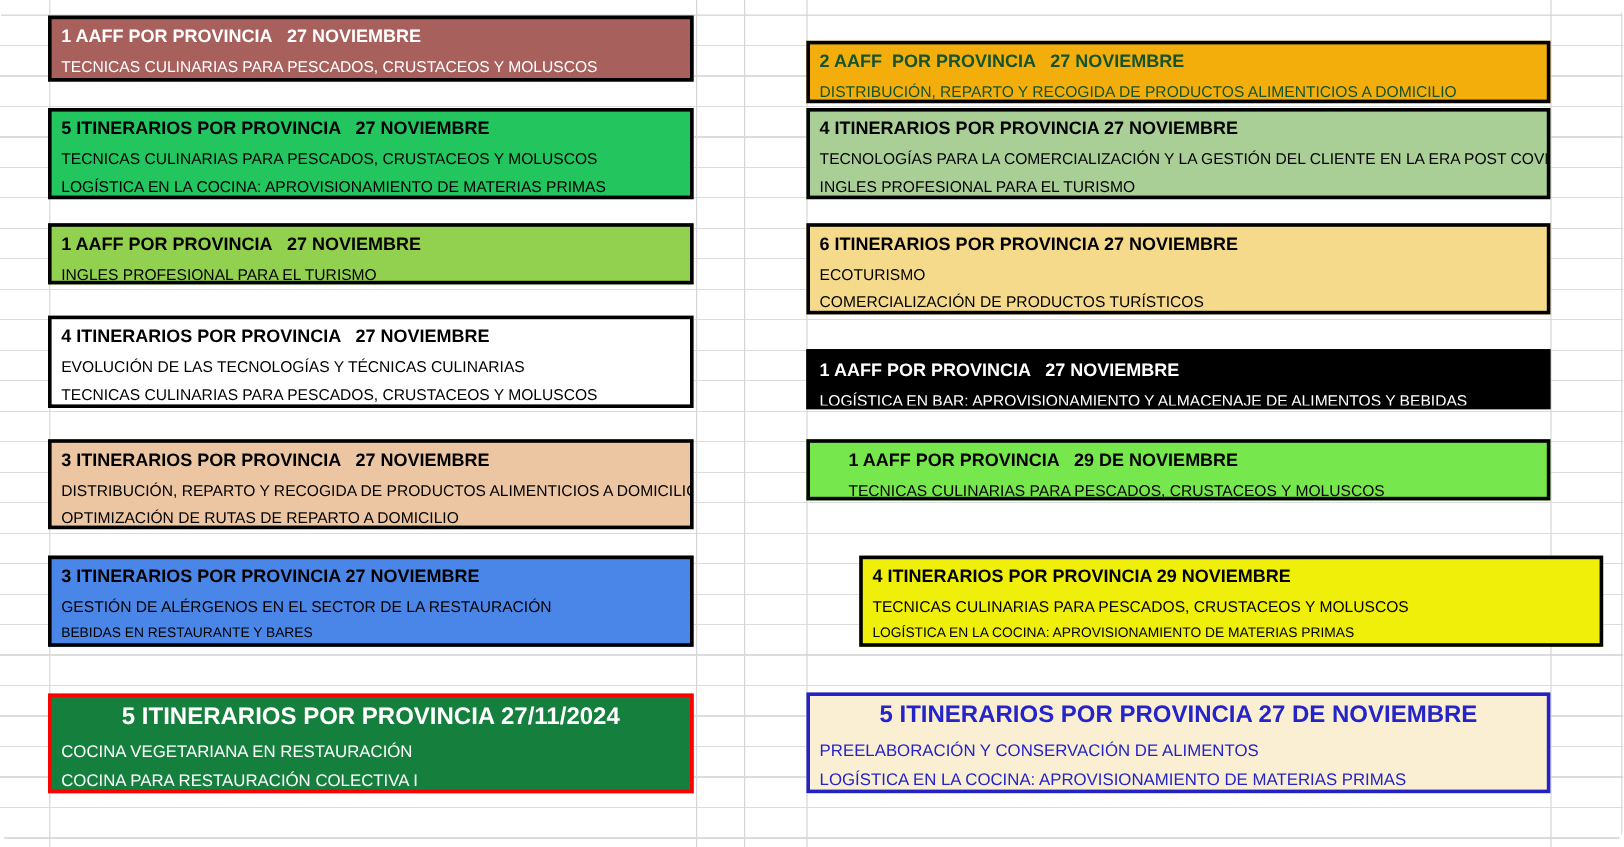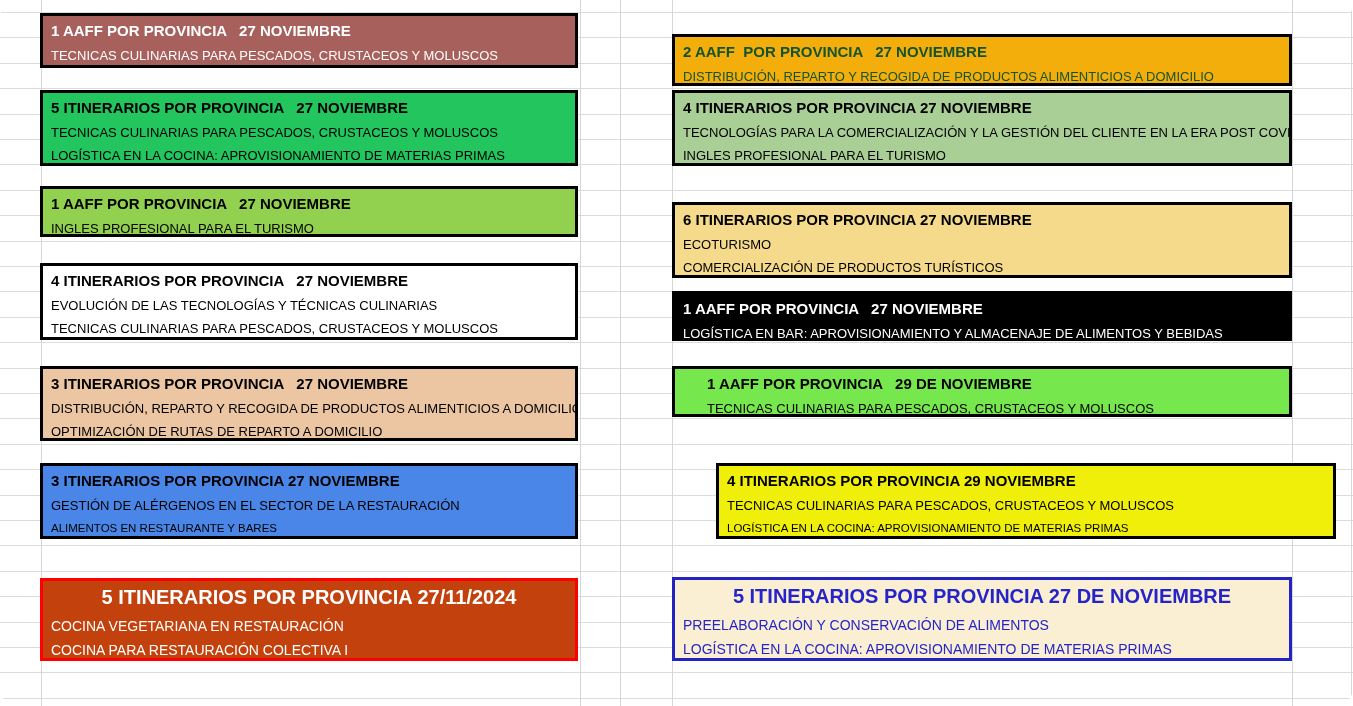--- a/index.html
+++ b/index.html
@@ -89,41 +89,41 @@
 
   <div class="card" style="left: 40px; top: 366px; width: 538px; height: 75px; background-color: rgb(236, 198, 162); color: rgb(0, 0, 0); border-color: rgb(0, 0, 0);">
     <div class="title">3 ITINERARIOS POR PROVINCIA   27 NOVIEMBRE</div>
     <div class="line">DISTRIBUCIÓN, REPARTO Y RECOGIDA DE PRODUCTOS ALIMENTICIOS A DOMICILIO</div>
     <div class="line">OPTIMIZACIÓN DE RUTAS DE REPARTO A DOMICILIO</div>
   </div>
 
   <div class="card" style="left: 40px; top: 463px; width: 538px; height: 76px; background-color: rgb(74, 134, 232); color: rgb(0, 0, 0); border-color: rgb(0, 0, 0);">
     <div class="title">3 ITINERARIOS POR PROVINCIA 27 NOVIEMBRE</div>
     <div class="line">GESTIÓN DE ALÉRGENOS EN EL SECTOR DE LA RESTAURACIÓN</div>
-    <div class="line sm">ALIMENTOS EN RESTAURANTE Y BARES</div>
+    <div class="line sm">BEBIDAS EN RESTAURANTE Y BARES</div>
   </div>
 
-  <div class="card big" style="left: 40px; top: 578px; width: 538px; height: 83px; background-color: #c2410c; color: rgb(255, 255, 255); border-color: rgb(255, 0, 0);">
+  <div class="card big" style="left: 40px; top: 578px; width: 538px; height: 83px; background-color: #15803d; color: rgb(255, 255, 255); border-color: rgb(255, 0, 0);">
     <div class="title">5 ITINERARIOS POR PROVINCIA 27/11/2024</div>
     <div class="line">COCINA VEGETARIANA EN RESTAURACIÓN</div>
     <div class="line">COCINA PARA RESTAURACIÓN COLECTIVA I</div>
   </div>
 
   <div class="card" style="left: 672px; top: 8px; width: 620px; height: 52px; background-color: rgb(243, 174, 11); color: #14532d; border-color: rgb(0, 0, 0); margin-top: 26px;">
     <div class="title">2 AAFF  POR PROVINCIA   27 NOVIEMBRE</div>
     <div class="line">DISTRIBUCIÓN, REPARTO Y RECOGIDA DE PRODUCTOS ALIMENTICIOS A DOMICILIO</div>
   </div>
 
   <div class="card" style="left: 672px; top: 90px; width: 620px; height: 76px; background-color: rgb(169, 206, 150); color: rgb(0, 0, 0); border-color: rgb(0, 0, 0);">
     <div class="title">4 ITINERARIOS POR PROVINCIA 27 NOVIEMBRE</div>
     <div class="line">TECNOLOGÍAS PARA LA COMERCIALIZACIÓN Y LA GESTIÓN DEL CLIENTE EN LA ERA POST COVID</div>
     <div class="line">INGLES PROFESIONAL PARA EL TURISMO</div>
   </div>
 
-  <div class="card" style="left: 672px; top: 186px; width: 620px; height: 76px; background-color: rgb(245, 218, 140); color: rgb(0, 0, 0); border-color: rgb(0, 0, 0); margin-top: 16px;">
+  <div class="card" style="left: 672px; top: 186px; width: 620px; height: 76px; background-color: rgb(245, 218, 140); color: rgb(0, 0, 0); border-color: rgb(0, 0, 0);">
     <div class="title">6 ITINERARIOS POR PROVINCIA 27 NOVIEMBRE</div>
     <div class="line">ECOTURISMO</div>
     <div class="line">COMERCIALIZACIÓN DE PRODUCTOS TURÍSTICOS</div>
   </div>
 
   <div class="card" style="left: 672px; top: 291px; width: 620px; height: 50px; background-color: rgb(0, 0, 0); color: rgb(255, 255, 255); border-color: rgb(0, 0, 0);">
     <div class="title">1 AAFF POR PROVINCIA   27 NOVIEMBRE</div>
     <div class="line">LOGÍSTICA EN BAR: APROVISIONAMIENTO Y ALMACENAJE DE ALIMENTOS Y BEBIDAS</div>
   </div>
 

